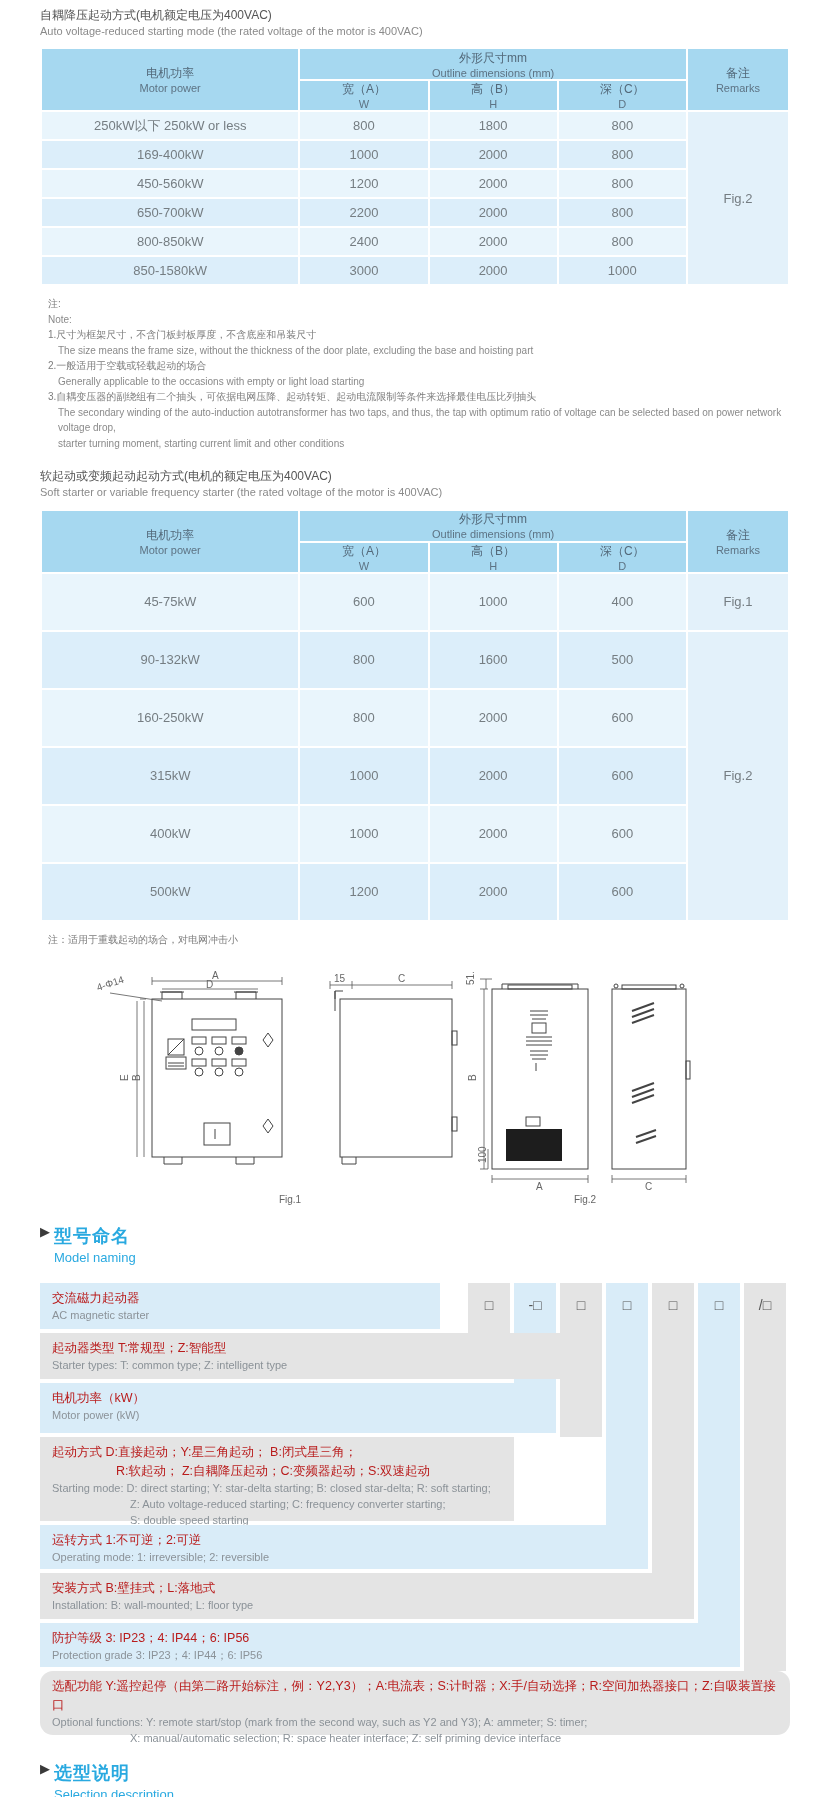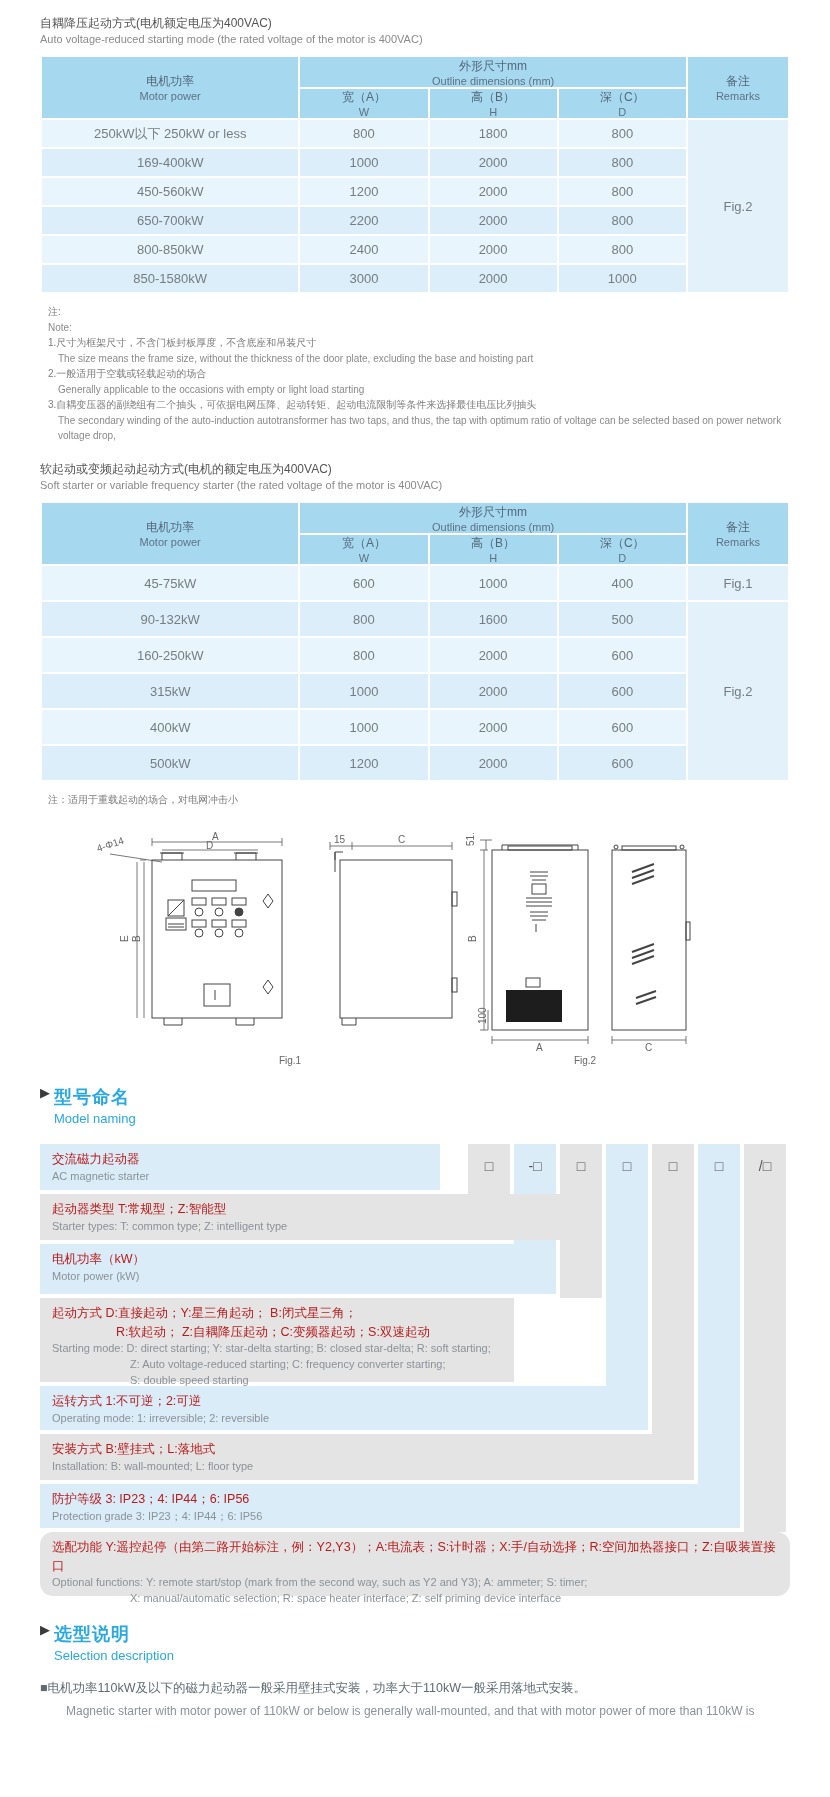--- a/index.html
+++ b/index.html
@@ -1,36 +1,36 @@
 <!DOCTYPE html>
 <html><head>
 <meta charset="utf-8">
 <style>
   * { margin:0; padding:0; box-sizing:border-box; }
   body { background:#ffffff; font-family:"Liberation Sans","DejaVu Sans",sans-serif; }
-  .page { width:830px; height:1797px; background:#fff; position:relative; padding:14px 40px 0 40px; overflow:hidden; }
+  .page { width:830px; height:1797px; background:#fff; position:relative; padding:6px 40px 0 40px; overflow:hidden; }
 
   
   .tbl-title-zh { font-size:12px; color:#555; line-height:1.5; }
   .tbl-title-en { font-size:11px; color:#8a8a8a; line-height:1.4; margin-bottom:8px; }
 
   
   table.dim { border-collapse:collapse; width:750px; table-layout:fixed; }
   table.dim td, table.dim th { border:2px solid #ffffff; text-align:center; vertical-align:middle; font-weight:normal; }
   table.dim th { background:#a6d8f0; color:#53697a; font-size:12px; }
   table.dim th .sub { font-size:11px; color:#5d7384; }
   table.dim td { font-size:13px; color:#757d82; }
   .col-power { width:258px; }
   .col-dim { width:129px; }
   .col-rem { width:102px; }
   tr.r-odd td { background:#e9f5fc; }
   tr.r-even td { background:#dceefa; }
   td.remark-cell { background:#e3f1fa !important; color:#6f7a80; }
   table.t1 td { height:29px; }
-  table.t2 td { height:36px; }
+  table.t2 td { height:58px; }
   table.t1 th.h1, table.t2 th.h1 { height:32px; }
   table.t1 th.h2, table.t2 th.h2 { height:30px; }
 
   
   .notes { margin:10px 0 0 8px; }
   .note-line { font-size:10px; color:#8a8a8a; line-height:1.55; }
   .note-line.zh { color:#7c7c7c; }
   .note-line.ind { padding-left:10px; }
 
   .sec-gap { height:16px; }
@@ -160,20 +160,21 @@
 
   <div class="notes">
     <div class="note-line zh">注:</div>
     <div class="note-line">Note:</div>
     <div class="note-line zh">1.尺寸为框架尺寸，不含门板封板厚度，不含底座和吊装尺寸</div>
     <div class="note-line ind">The size means the frame size, without the thickness of the door plate, excluding the base and hoisting part</div>
     <div class="note-line zh">2.一般适用于空载或轻载起动的场合</div>
     <div class="note-line ind">Generally applicable to the occasions with empty or light load starting</div>
     <div class="note-line zh">3.自耦变压器的副绕组有二个抽头，可依据电网压降、起动转矩、起动电流限制等条件来选择最佳电压比列抽头</div>
     <div class="note-line ind">The secondary winding of the auto-induction autotransformer has two taps, and thus, the tap with optimum ratio of voltage can be selected based on power network voltage drop,</div>
+    <div class="note-line ind">starter turning moment, starting current limit and other conditions</div>
   </div>
 
   <div class="sec-gap"></div>
 
   <div class="tbl-title-zh">软起动或变频起动起动方式(电机的额定电压为400VAC)</div>
   <div class="tbl-title-en">Soft starter or variable frequency starter (the rated voltage of the motor is 400VAC)</div>
 
   <table class="dim t2">
     <colgroup>
         <col class="col-power">

